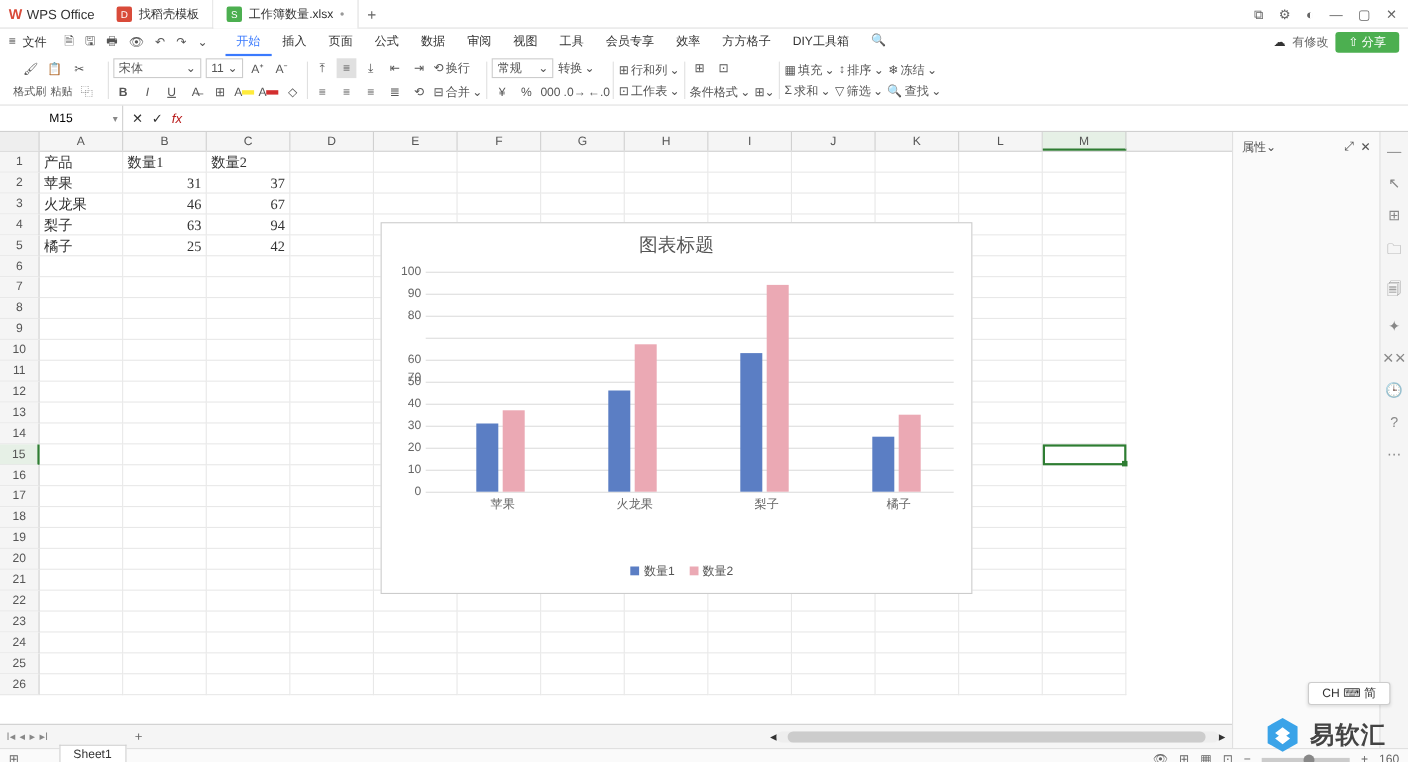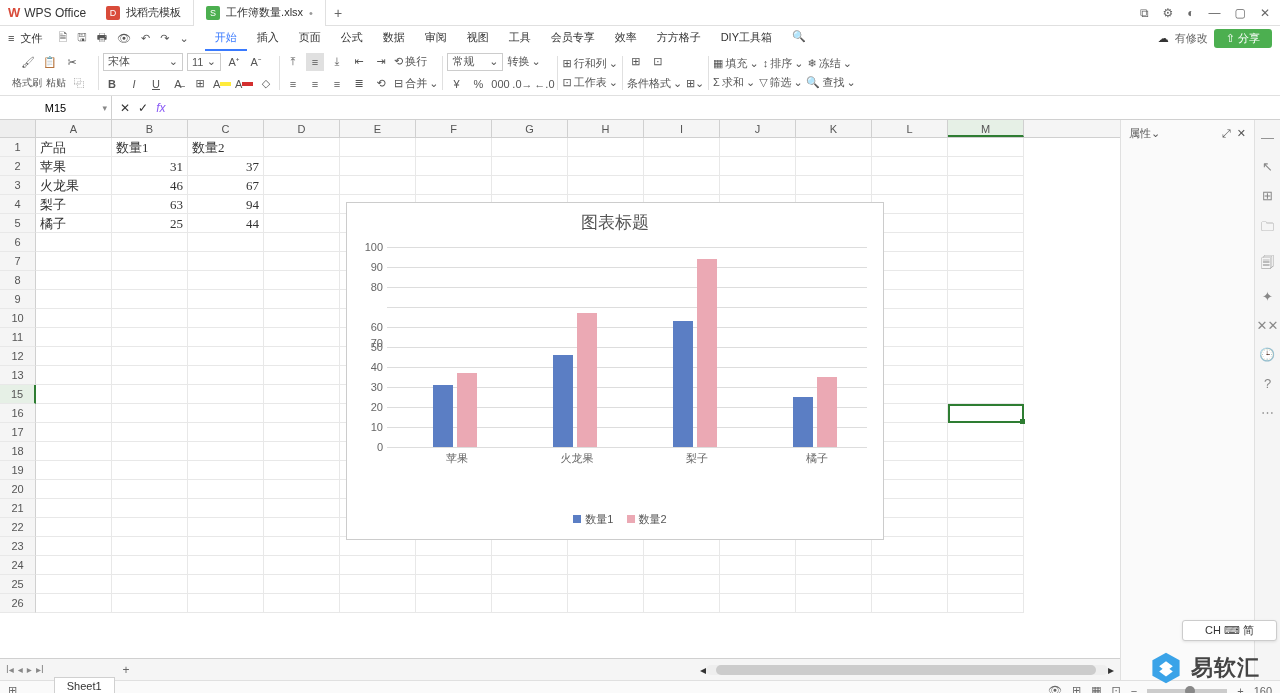--- a/index.html
+++ b/index.html
@@ -44,21 +44,21 @@
 .ribbon .lbl { font-size: 10px; }
 .ribbon .txtbtn { display: inline-flex; align-items: center; gap: 2px; cursor: pointer; }
 .color-swatch { width: 14px; height: 4px; display: inline-block; }
 
 
 .formulabar { height: 24px; border-bottom: 1px solid #d0d0d0; display: flex; align-items: center; }
 .namebox { width: 112px; border-right: 1px solid #d0d0d0; height: 100%; display: flex; align-items: center; justify-content: center; position: relative; }
 .namebox input { border: none; width: 80px; text-align: center; font-size: 11px; outline: none; }
 .namebox .dd { position: absolute; right: 4px; color: #888; font-size: 9px; }
 .fxarea { display: flex; align-items: center; gap: 8px; padding: 0 8px; flex: 1; }
-.fxarea .fx { font-style: italic; color: #8b5cf6; }
+.fxarea .fx { font-style: italic; color: #b91c1c; }
 
 
 .main { display: flex; height: 560px; }
 .sheet-area { flex: 1; position: relative; display: flex; flex-direction: column; }
 .grid-wrap { flex: 1; position: relative; overflow: hidden; }
 
 
 .col-header { display: flex; height: 18px; background: #f5f5f5; border-bottom: 1px solid #d0d0d0; }
 .corner { width: 36px; border-right: 1px solid #d0d0d0; background: #eee; }
 .ch { width: 76px; border-right: 1px solid #d0d0d0; text-align: center; font-size: 11px; color: #555; line-height: 18px; }
@@ -106,21 +106,21 @@
 .hscroll .track { flex: 1; height: 10px; background: #eee; position: relative; border-radius: 5px; }
 .hscroll .thumb { position: absolute; left: 10px; width: 380px; height: 10px; background: #ccc; border-radius: 5px; }
 
 
 .statusbar { height: 20px; border-top: 1px solid #e0e0e0; display: flex; align-items: center; padding: 0 8px; font-size: 11px; color: #666; background: #fafafa; }
 .statusbar .right { margin-left: auto; display: flex; gap: 10px; align-items: center; }
 .zoom-slider { width: 80px; height: 4px; background: #ccc; position: relative; }
 .zoom-slider .knob { position: absolute; left: 38px; top: -3px; width: 10px; height: 10px; background: #888; border-radius: 50%; }
 
 
-.ime-badge { position: absolute; right: 3px; bottom: 52px; background: #fff; border: 1px solid #ccc; border-radius: 3px; padding: 2px 22px; font-size: 11px; box-shadow: 0 1px 3px rgba(0,0,0,.1); }
+.ime-badge { position: absolute; right: 16px; bottom: 52px; background: #fff; border: 1px solid #ccc; border-radius: 3px; padding: 2px 12px; font-size: 11px; box-shadow: 0 1px 3px rgba(0,0,0,.1); }
 
 
 .watermark { position: absolute; right: 20px; bottom: 8px; display: flex; align-items: center; gap: 8px; }
 .watermark .logo { width: 34px; height: 34px; }
 .watermark .txt { font-size: 22px; font-weight: bold; color: #444; letter-spacing: 1px; }
 
 svg { display: block; }
 </style>
 </head>
 <body>
@@ -396,21 +396,21 @@
             <div class="cell"></div>
             <div class="cell"></div>
             <div class="cell"></div>
             <div class="cell"></div>
             <div class="cell"></div>
           </div>
           <div class="row data">
             <div class="rh">5</div>
             <div class="cell">橘子</div>
             <div class="cell num">25</div>
-            <div class="cell num">44</div>
+            <div class="cell num">42</div>
             <div class="cell"></div>
             <div class="cell"></div>
             <div class="cell"></div>
             <div class="cell"></div>
             <div class="cell"></div>
             <div class="cell"></div>
             <div class="cell"></div>
             <div class="cell"></div>
             <div class="cell"></div>
             <div class="cell"></div>
@@ -522,20 +522,36 @@
             <div class="cell"></div>
             <div class="cell"></div>
             <div class="cell"></div>
             <div class="cell"></div>
             <div class="cell"></div>
             <div class="cell"></div>
             <div class="cell"></div>
           </div>
           <div class="row">
             <div class="rh">13</div>
+            <div class="cell"></div>
+            <div class="cell"></div>
+            <div class="cell"></div>
+            <div class="cell"></div>
+            <div class="cell"></div>
+            <div class="cell"></div>
+            <div class="cell"></div>
+            <div class="cell"></div>
+            <div class="cell"></div>
+            <div class="cell"></div>
+            <div class="cell"></div>
+            <div class="cell"></div>
+            <div class="cell"></div>
+          </div>
+          <div class="row">
+            <div class="rh">14</div>
             <div class="cell"></div>
             <div class="cell"></div>
             <div class="cell"></div>
             <div class="cell"></div>
             <div class="cell"></div>
             <div class="cell"></div>
             <div class="cell"></div>
             <div class="cell"></div>
             <div class="cell"></div>
             <div class="cell"></div>

